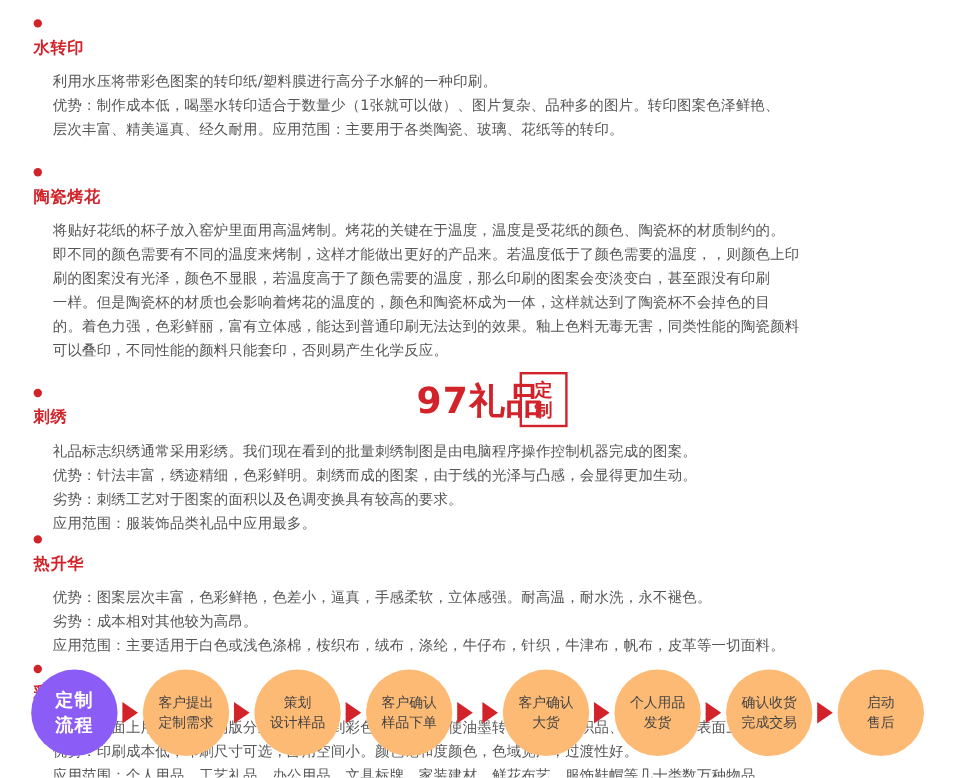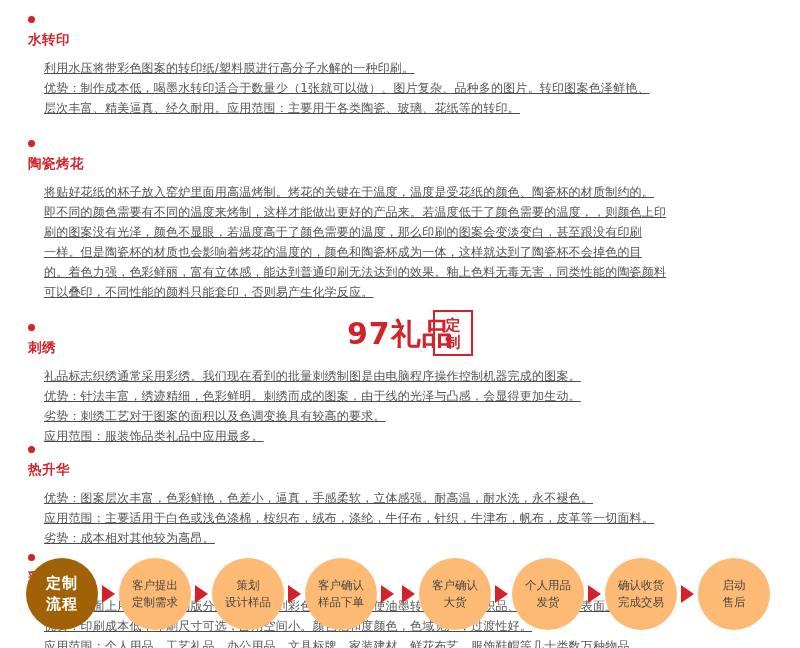--- a/index.html
+++ b/index.html
@@ -42,21 +42,20 @@
     display: inline-block;
   }
   .sec-title {
     color: #d2232a;
     font-size: 13.5px;
     font-weight: bold;
     letter-spacing: 0.5px;
   }
   .sec-body {
     padding-left: 16px;
-    text-decoration: underline;
   }
   .line {
     color: #555555;
     font-size: 12px;
     line-height: 20px;
     letter-spacing: 0.2px;
     text-align: justify;
   }
   .sec-gap-1 { margin-top: 16px; }
   .sec-gap-2 { margin-top: 22px; }
@@ -108,21 +107,21 @@
     top: 540px;
     width: 748px;
     height: 76px;
     display: flex;
     align-items: center;
   }
   .flow-start {
     width: 72px;
     height: 72px;
     border-radius: 50%;
-    background: #a16207;
+    background: #8b5cf6;
     color: #ffffff;
     display: flex;
     flex-direction: column;
     align-items: center;
     justify-content: center;
     font-size: 15px;
     font-weight: bold;
     line-height: 21px;
     letter-spacing: 1px;
     flex: none;
@@ -198,22 +197,22 @@
     </div>
   </div>
 
   <div class="section sec-gap-4">
     <div class="sec-head">
       <span class="bullet"></span>
       <span class="sec-title">热升华</span>
     </div>
     <div class="sec-body">
       <div class="line">优势：图案层次丰富，色彩鲜艳，色差小，逼真，手感柔软，立体感强。耐高温，耐水洗，永不褪色。</div>
+      <div class="line">劣势：成本相对其他较为高昂。</div>
       <div class="line">应用范围：主要适用于白色或浅色涤棉，桉织布，绒布，涤纶，牛仔布，针织，牛津布，帆布，皮革等一切面料。</div>
-      <div class="line">劣势：成本相对其他较为高昂。</div>
     </div>
   </div>
 
   <div class="section sec-gap-5">
     <div class="sec-head">
       <span class="bullet"></span>
       <span class="sec-title">彩印</span>
     </div>
     <div class="sec-body">
       <div class="line">在同一版面上用颜色不同的版分次印刷，达到彩色画面效果，使油墨转移到纸张、织品、皮革等材料表面上。</div>

